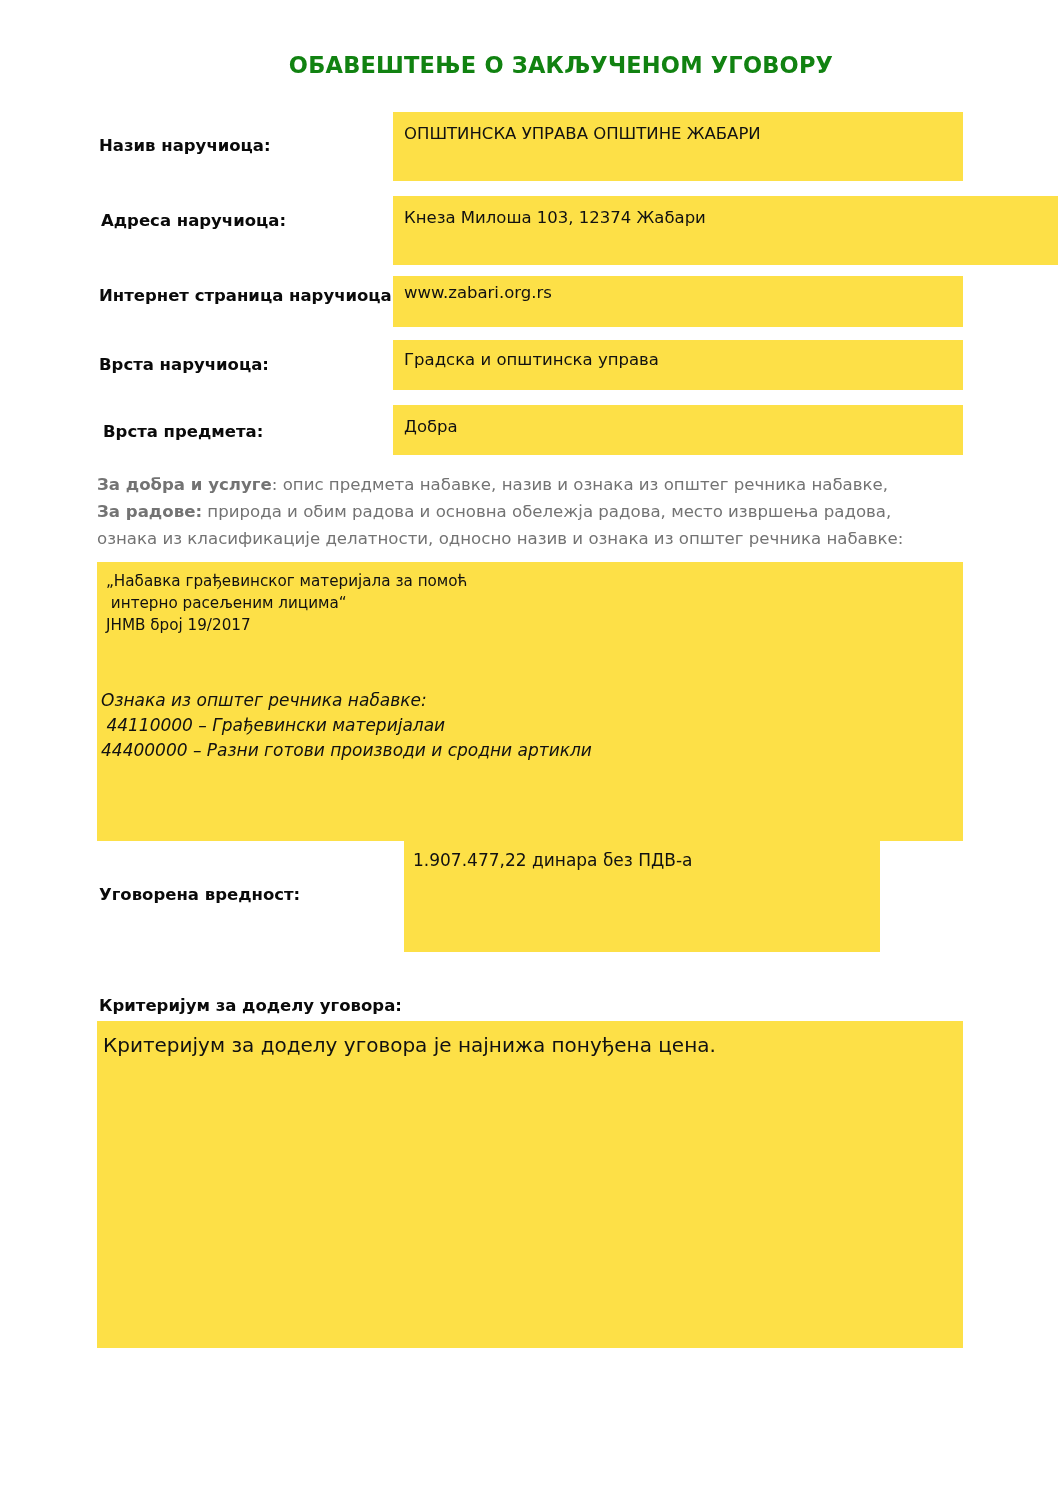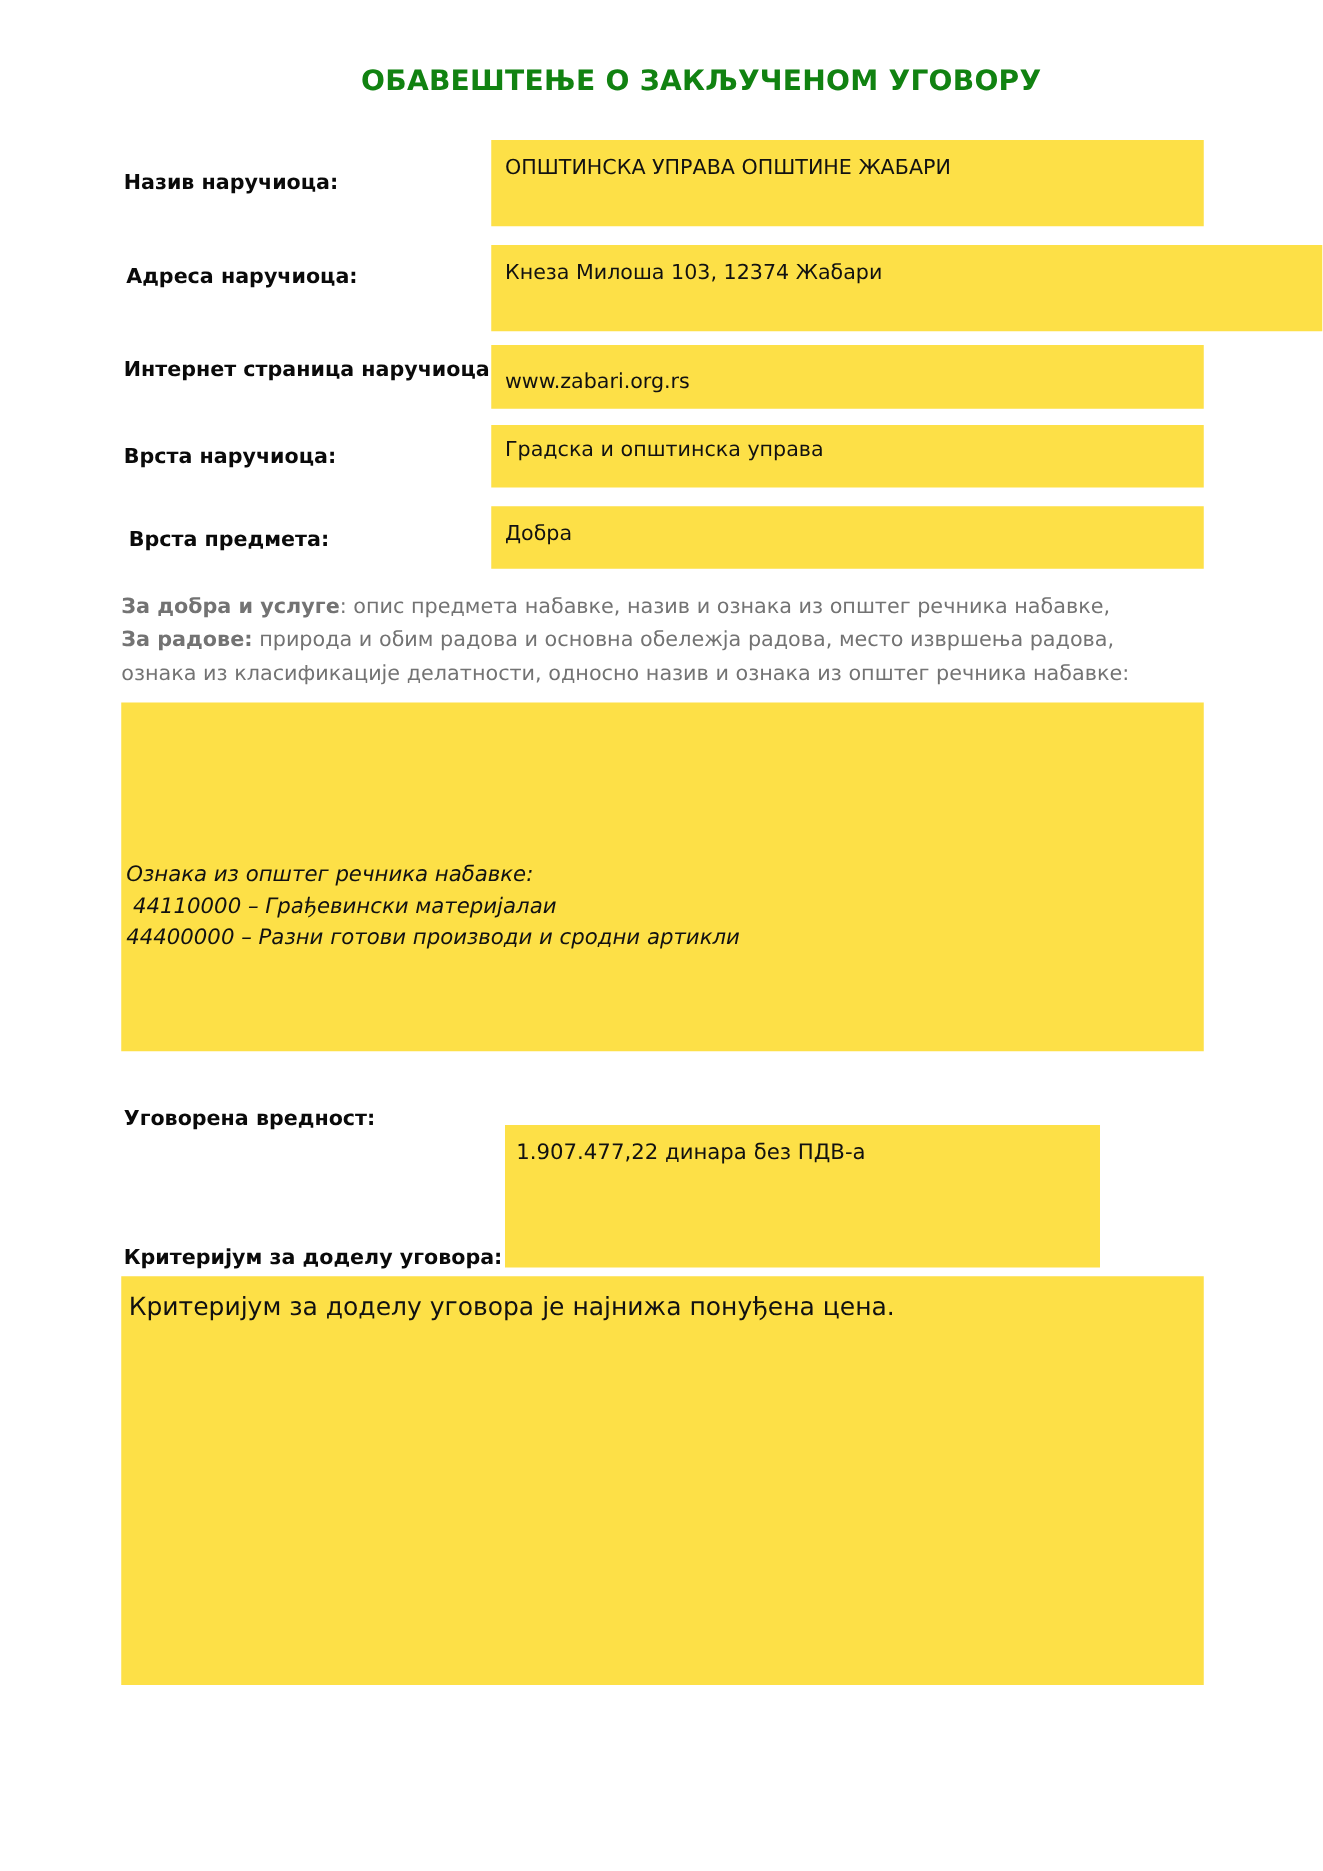--- a/index.html
+++ b/index.html
@@ -97,21 +97,21 @@
     font-size: 17px;
     line-height: 1.46;
     white-space: pre;
     font-style: italic;
   }
 
   
   #value-label { left: 99px; top: 885px; }
   #value-box {
     left: 404px;
-    top: 900px;
+    top: 838px;
     width: 476px;
     height: 114px;
   }
   #value-box .gtext {
     position: absolute;
     left: 9px;
     top: 11px;
     font-size: 17px;
   }
 
@@ -142,40 +142,43 @@
     <div class="gtext val-pad">ОПШТИНСКА УПРАВА ОПШТИНЕ ЖАБАРИ</div>
   </div>
 
   <div class="flabel" style="left:101px; top:211px;">Адреса наручиоца:</div>
   <div class="gbox" style="left:393px; top:196px; width:674px; height:69px;">
     <div class="gtext val-pad">Кнеза Милоша 103, 12374 Жабари</div>
   </div>
 
   <div class="flabel" style="left:99px; top:286px;">Интернет страница наручиоца:</div>
   <div class="gbox" style="left:393px; top:276px; width:570px; height:51px;">
-    <div class="gtext val-pad" style="padding-top:18px;">www.zabari.org.rs</div>
+    <div class="gtext val-pad" style="padding-top:6px;">www.zabari.org.rs</div>
   </div>
 
   <div class="flabel" style="left:99px; top:355px;">Врста наручиоца:</div>
   <div class="gbox" style="left:393px; top:340px; width:570px; height:50px;">
     <div class="gtext val-pad" style="padding-top:9px;">Градска и општинска управа</div>
   </div>
 
   <div class="flabel" style="left:103px; top:422px;">Врста предмета:</div>
   <div class="gbox" style="left:393px; top:405px; width:570px; height:50px;">
     <div class="gtext val-pad" style="padding-top:11px;">Добра</div>
   </div>
 
   <div class="intro">
     <span class="intro-line"><span class="b">За добра и услуге</span><span>: опис предмета набавке, назив и ознака из општег речника набавке,</span></span>
     <span class="intro-line"><span class="b">За радове:</span><span> природа и обим радова и основна обележја радова, место извршења радова,</span></span>
     <span class="intro-line">ознака из класификације делатности, односно назив и ознака из општег речника набавке:</span>
   </div>
 
   <div class="gbox" id="desc-box">
+    <div class="gtext para-a">„Набавка грађевинског материјала за помоћ
+ интерно расељеним лицима“
+ЈНМВ број 19/2017</div>
     <div class="gtext para-b">Ознака из општег речника набавке:
  44110000 – Грађевински материјалаи
 44400000 – Разни готови производи и сродни артикли</div>
   </div>
 
   <div class="flabel" id="value-label">Уговорена вредност:</div>
   <div class="gbox" id="value-box">
     <div class="gtext">1.907.477,22 динара без ПДВ-а</div>
   </div>
 

